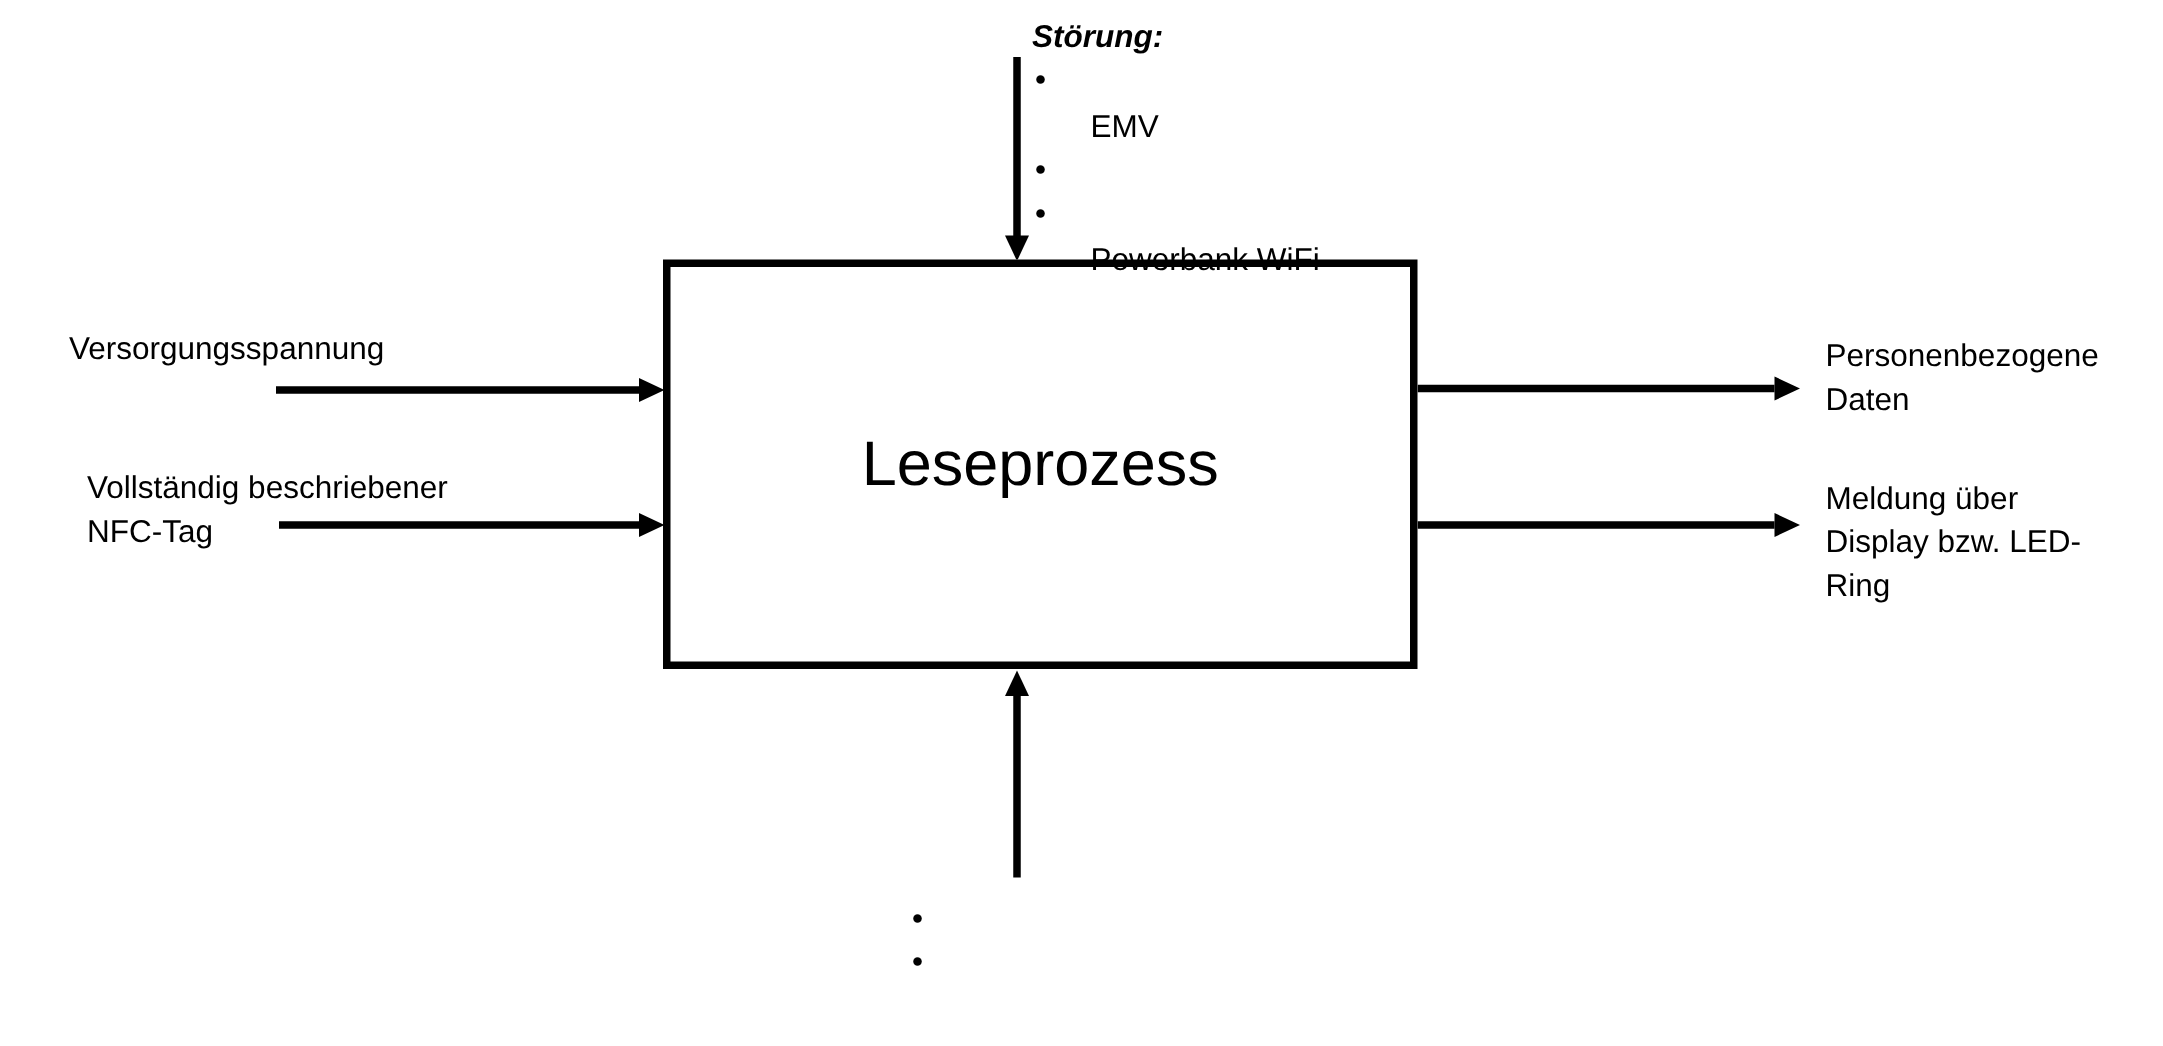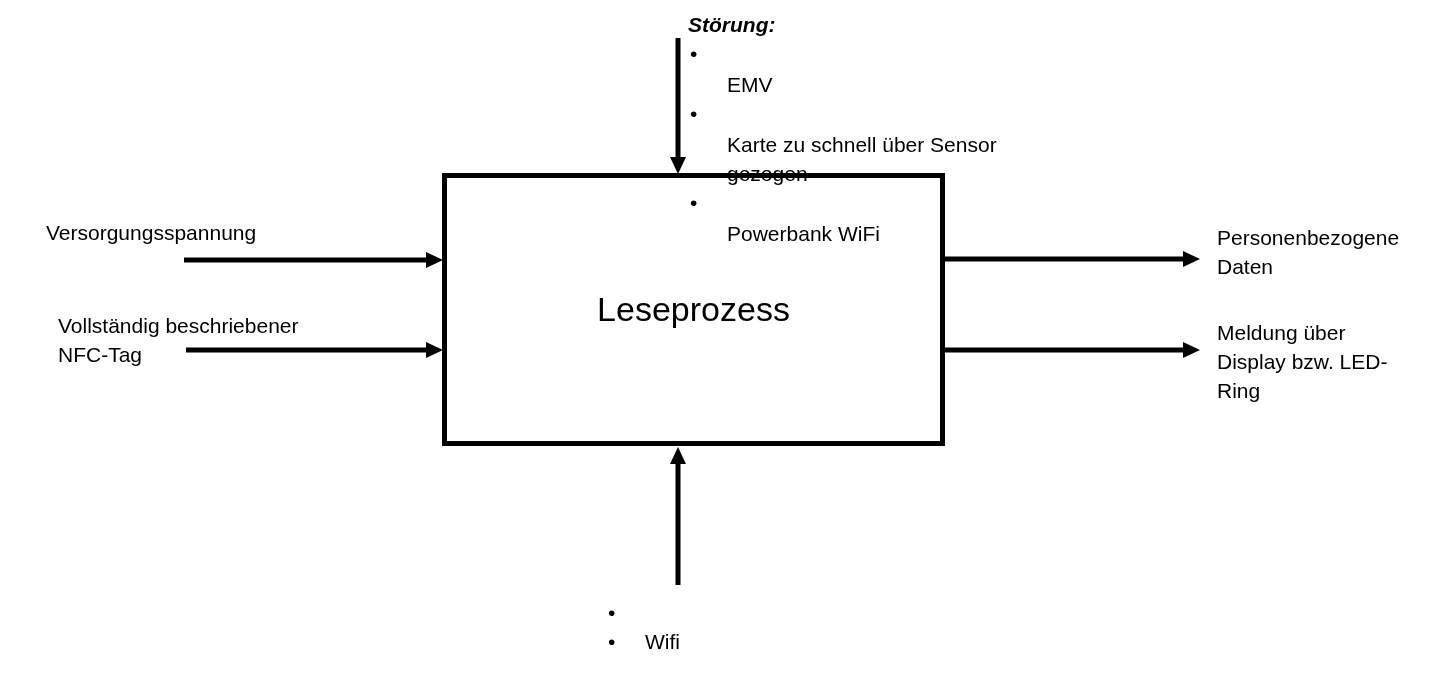--- a/index.html
+++ b/index.html
@@ -26,21 +26,21 @@
     position: absolute;
     left: 442px; top: 173px;
     width: 503px; height: 273px;
     border: 5px solid var(--line);
     background: var(--bg);
     display: flex;
     align-items: center;
     justify-content: center;
   }
   .process-label {
-    font-size: 34px;
+    font-size: 42px;
     line-height: 1.1;
     color: var(--text);
   }
 
   .label {
     position: absolute;
     font-size: 21px;
     line-height: 29px;
     color: var(--text);
     white-space: normal;
@@ -124,34 +124,32 @@
 
   <div class="note-block disturbance-block">
     <div class="note-title">Störung:</div>
     <ul class="note-list">
       <li>
         <span class="bullet">•</span>
         <span class="bullet-text">EMV</span>
       </li>
       <li>
         <span class="bullet">•</span>
-        <span class="bullet-text">Karte zu schnell über Sensor gezogen</span>
       </li>
       <li>
         <span class="bullet">•</span>
         <span class="bullet-text">Powerbank WiFi</span>
       </li>
     </ul>
   </div>
 
   <div class="note-block restrictions-block">
     <ul class="note-list">
       <li>
         <span class="bullet">•</span>
       </li>
       <li>
         <span class="bullet">•</span>
-        <span class="bullet-text">Wifi</span>
       </li>
     </ul>
   </div>
 
 </div>
 
 </body></html>

